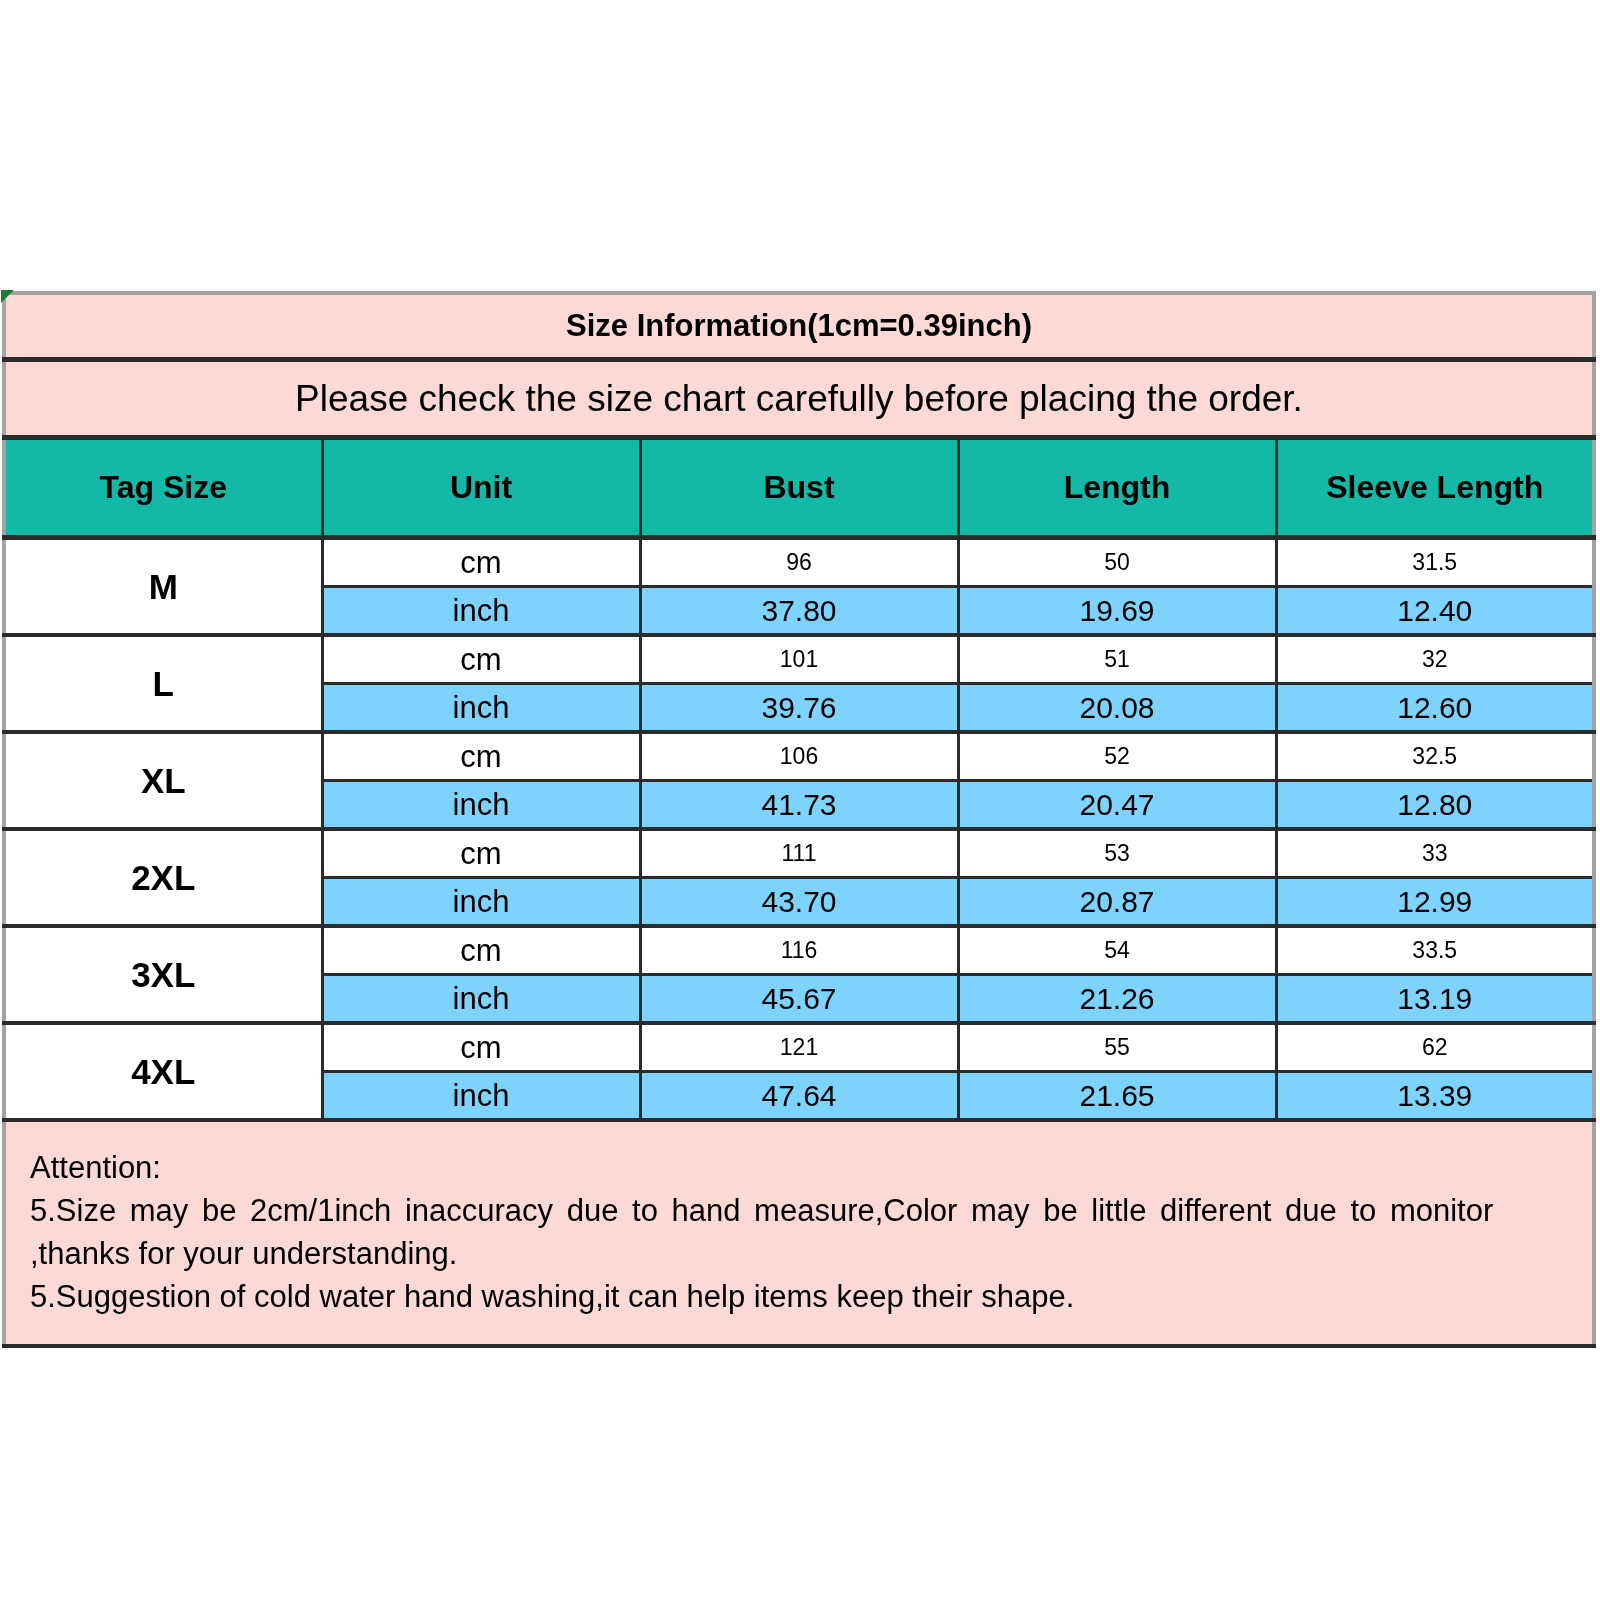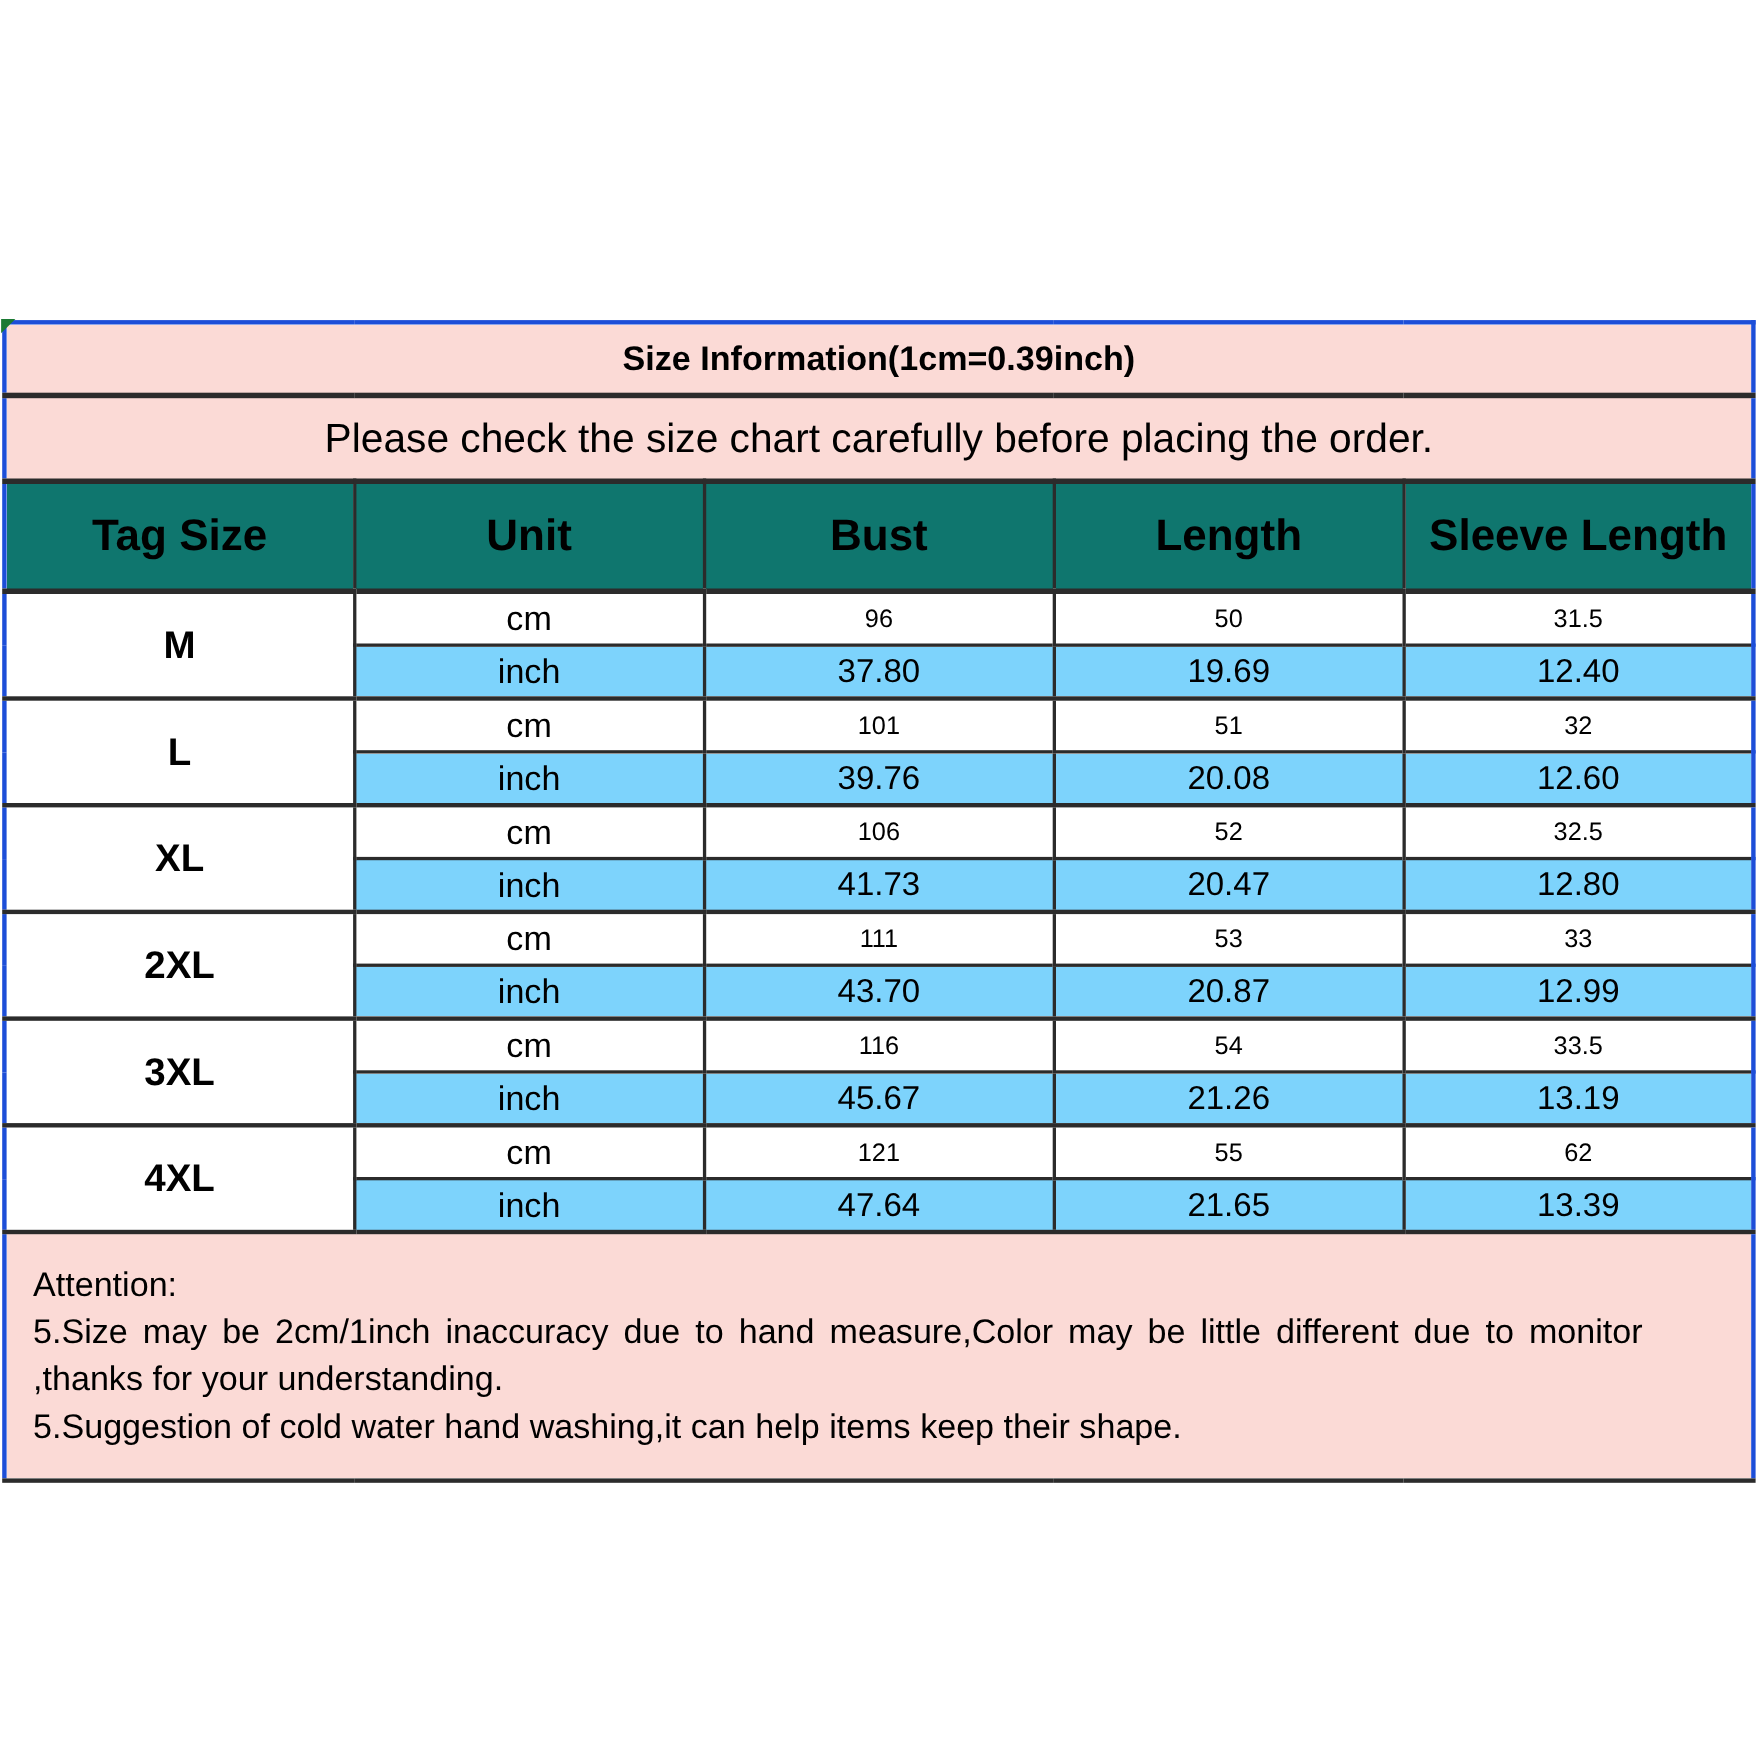--- a/index.html
+++ b/index.html
@@ -27,21 +27,21 @@
     z-index: 3;
   }
   table.size-table {
     position: absolute;
     left: 2px;
     top: 291px;
     width: 1594px;
     border-collapse: collapse;
     table-layout: fixed;
     text-align: center;
-    border: 4px solid #1d4ed8;
+    border: 4px solid #a3a3a3;
   }
   .size-table td, .size-table th {
     border: 3px solid #2b2b2b;
     padding: 0;
     vertical-align: middle;
     overflow: hidden;
   }
 
   .title-row td {
     height: 62px;
@@ -51,23 +51,23 @@
     border-bottom-width: 5px;
   }
   .subtitle-row td {
     height: 73px;
     font-size: 37px;
     background: #fbdad6;
     border-bottom-width: 5px;
   }
   .header-row th {
     height: 95px;
-    font-size: 40px;
+    font-size: 32px;
     font-weight: bold;
-    background: #0f766e;
+    background: #14b8a6;
     border-bottom-width: 5px;
   }
   .cm-row td {
     height: 45px;
     font-size: 23px;
     background: #ffffff;
     border-bottom-width: 2px;
   }
   .inch-row td {
     height: 45px;

